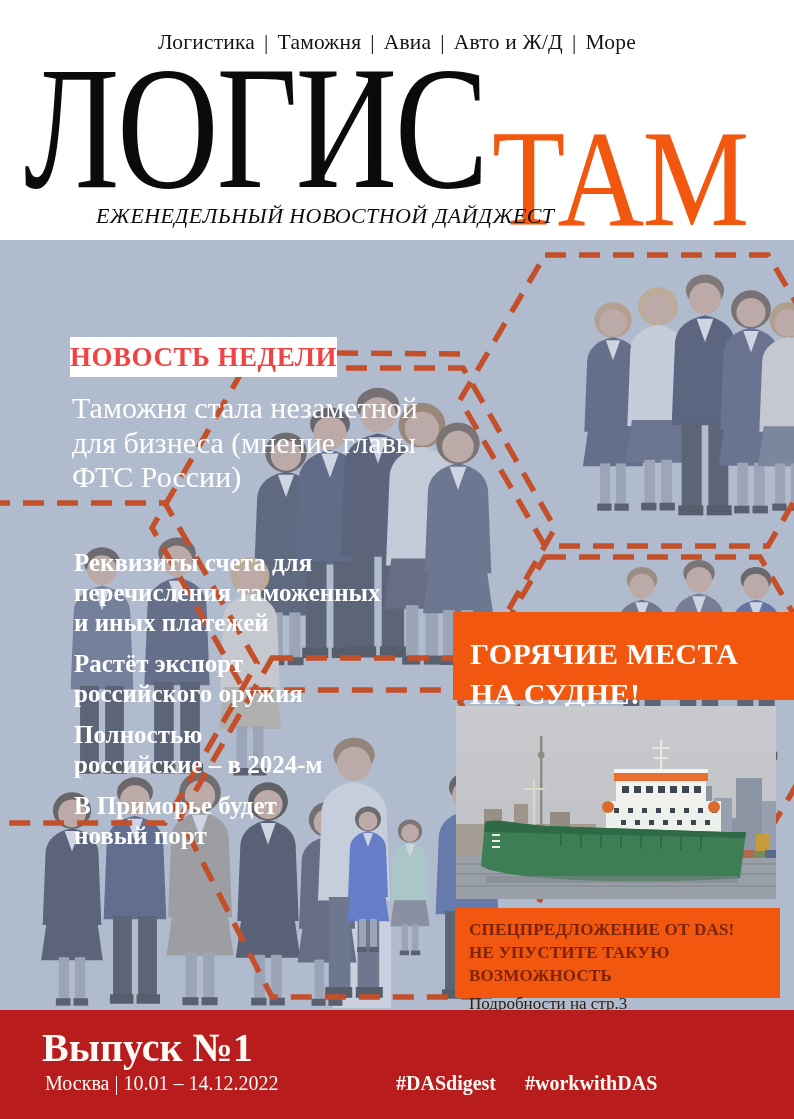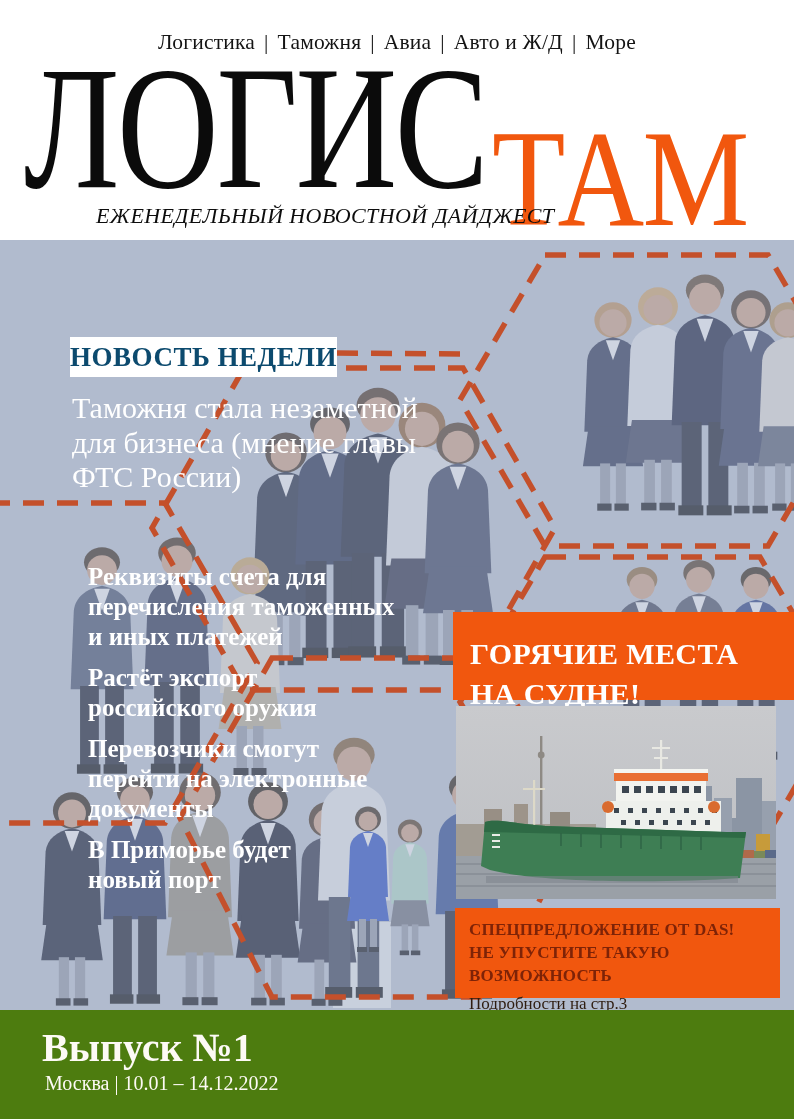--- a/index.html
+++ b/index.html
@@ -22,38 +22,38 @@
 
   
   .cover{position:absolute;left:0;top:240px;width:794px;height:770px;background:#b5becd;overflow:hidden;}
   .layer{position:absolute;left:0;top:0;width:794px;height:770px;}
   .tint{background:rgba(174,185,209,.45);z-index:2;}
   .hexes{z-index:3;}
   .people{z-index:1;}
 
   .badge-week{position:absolute;left:70px;top:97px;width:267px;height:40px;background:#fff;
         z-index:4;display:flex;align-items:center;justify-content:center;}
-  .badge-week span{color:#0c4a6e;font-size:27px;font-weight:bold;letter-spacing:.5px;}
+  .badge-week span{color:#ef4444;font-size:27px;font-weight:bold;letter-spacing:.5px;}
   .headline{position:absolute;left:72px;top:151px;z-index:4;margin:0;width:420px;
         color:#fff;font-size:30px;line-height:34.5px;font-weight:normal;white-space:pre-line;}
-  .news-list{position:absolute;left:72px;top:306px;z-index:4;margin:16px;padding:0;list-style:none;width:400px;}
+  .news-list{position:absolute;left:72px;top:306px;z-index:4;margin:2px;padding:0;list-style:none;width:400px;}
   .news-list li{color:#fff;font-size:25px;line-height:30px;font-weight:bold;
         white-space:pre-line;margin:0 0 11px 0;}
 
   .promo-banner{position:absolute;left:453px;top:372px;width:369px;height:88px;background:#F1570E;
         z-index:5;color:#fff;font-size:30px;line-height:40px;font-weight:bold;
         padding:22px 0 0 17px;box-sizing:border-box;white-space:pre-line;letter-spacing:.4px;}
   .ship{position:absolute;left:456px;top:466px;width:320px;height:193px;z-index:5;}
   .offer{position:absolute;left:455px;top:668px;width:325px;height:90px;background:#F1570E;
         z-index:5;box-sizing:border-box;padding:10px 12px 12px 14px;}
   .offer .l{color:#7E2307;font-size:17px;line-height:23px;font-weight:bold;letter-spacing:.2px;}
   .offer .details{margin-top:7px;text-align:left;color:#2f1d10;font-size:17px;}
 
   
-  .footer{position:absolute;left:0;top:1010px;width:794px;height:109px;background:#4d7c0f;}
+  .footer{position:absolute;left:0;top:1010px;width:794px;height:109px;background:#b91c1c;}
   .issue{position:absolute;left:42px;top:14px;color:#fdfaf5;font-size:40px;font-weight:bold;}
   .meta{position:absolute;left:45px;top:62px;color:#fdfaf5;font-size:20px;font-weight:normal;}
   .tags{position:absolute;left:396px;top:62px;color:#fdfaf5;font-size:20px;font-weight:bold;}
   .tags span{margin-right:29px;}
 </style>
 </head>
 <body>
 
 <div class="page">
 
@@ -348,23 +348,22 @@
     <h1 class="headline">Таможня стала незаметной
 для бизнеса (мнение главы
 ФТС России)</h1>
 
     <ul class="news-list" id="newsList">
         <li>Реквизиты счета для
 перечисления таможенных
 и иных платежей</li>
         <li>Растёт экспорт
 российского оружия</li>
-        <li>Перевозчики смогут
-перейти на электронные
-документы</li>
+        <li>Полностью
+российские – в 2024-м</li>
         <li>В Приморье будет
 новый порт</li>
       </ul>
 
     <div class="promo-banner">ГОРЯЧИЕ МЕСТА
 НА СУДНЕ!</div>
 
     <svg class="ship" viewBox="0 0 320 193" width="320" height="193">
       <defs>
         <linearGradient id="sky" x1="0" y1="0" x2="0" y2="1">
@@ -472,15 +471,16 @@
     <div class="offer">
       <div class="l">СПЕЦПРЕДЛОЖЕНИЕ ОТ DAS!</div>
       <div class="l">НЕ УПУСТИТЕ ТАКУЮ ВОЗМОЖНОСТЬ</div>
       <div class="details">Подробности на стр.3</div>
     </div>
   </main>
 
   <footer class="footer">
     <div class="issue">Выпуск №1</div>
     <div class="meta">Москва | 10.01 – 14.12.2022</div>
+    <div class="tags" id="tags"><span>#DASdigest</span><span>#workwithDAS</span></div>
   </footer>
 
 </div>
 
 </body></html>

